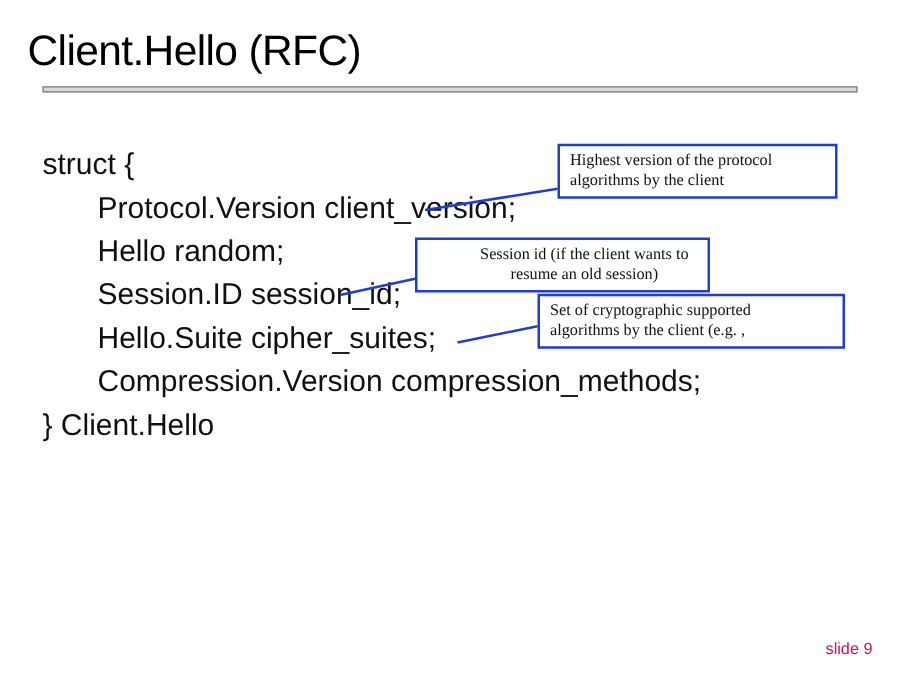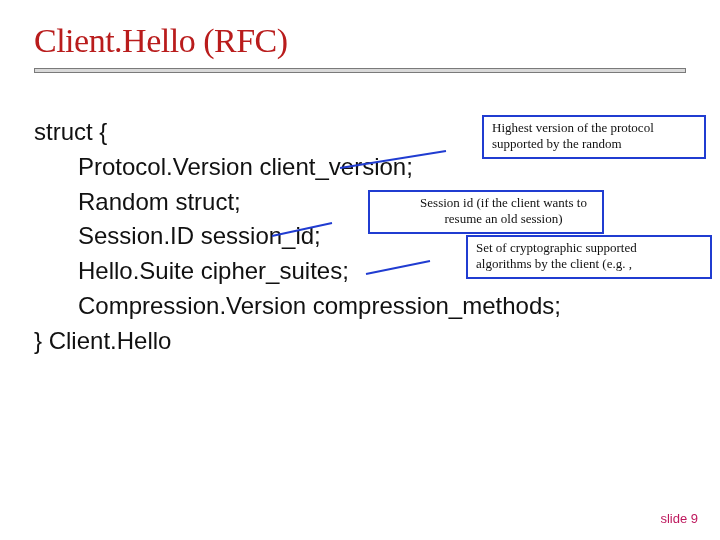--- a/index.html
+++ b/index.html
@@ -11,25 +11,24 @@
     overflow: hidden;
   }
   .slide {
     position: relative;
     width: 720px;
     height: 540px;
     padding: 22px 0 0 0;
   }
   .title {
     font-size: 34px;
-    color: #b91c1c;
-    padding-left: 34px;
+    color: #000000;
+    padding-left: 22px;
     font-weight: 400;
     letter-spacing: -0.5px;
-    font-family: Liberation Serif, serif;
   }
   .rule-container {
     margin-top: 8px;
     padding: 0 34px;
   }
   .rule-outer {
     width: 100%;
     height: 5px;
     border: 1px solid #7a7a7a;
     background: #d9d9d9;
@@ -47,21 +46,20 @@
   .indent { padding-left: 44px; }
   .callout {
     position: absolute;
     border: 2px solid #203cd1;
     background: #ffffff;
     padding: 3px 8px 4px 8px;
     font-family: "Comic Sans MS", "Comic Sans", cursive;
     font-size: 13px;
     color: #111;
     line-height: 1.25;
-    margin-left: 36px;
   }
   .callout-1 { top: 115px; left: 446px; width: 224px; }
   .callout-2 { top: 190px; left: 332px; width: 236px; text-align: center; padding-left: 43px; }
   .callout-3 { top: 235px; left: 430px; width: 246px; }
   svg.connector { position: absolute; overflow: visible; pointer-events: none; }
   .footer {
     position: absolute;
     bottom: 14px;
     right: 22px;
     font-size: 13px;
@@ -75,30 +73,30 @@
 
   <div class="title">Client.Hello (RFC)</div>
 
   <div class="rule-container">
     <div class="rule-outer"></div>
   </div>
 
   <div class="code-block">
     <div class="code-line">struct {</div>
     <div class="code-line indent">Protocol.Version client_version;</div>
-    <div class="code-line indent">Random struct;</div>
+    <div class="code-line indent">Hello random;</div>
     <div class="code-line indent">Session.ID session_id;</div>
     <div class="code-line indent">Hello.Suite cipher_suites;</div>
     <div class="code-line indent">Compression.Version compression_methods;</div>
     <div class="code-line">} Client.Hello</div>
   </div>
 
   <div class="callout callout-1">
     <div>Highest version of the protocol</div>
-    <div>supported by the random</div>
+    <div>algorithms by the client</div>
   </div>
   <svg class="connector" style="left:338px; top:148px;" width="120" height="30">
     <line x1="108" y1="3" x2="2" y2="20" stroke="#203cd1" stroke-width="2"></line>
   </svg>
 
   <div class="callout callout-2">
     <div>Session id (if the client wants to</div>
     <div>resume an old session)</div>
   </div>
   <svg class="connector" style="left:270px; top:221px;" width="70" height="20">

